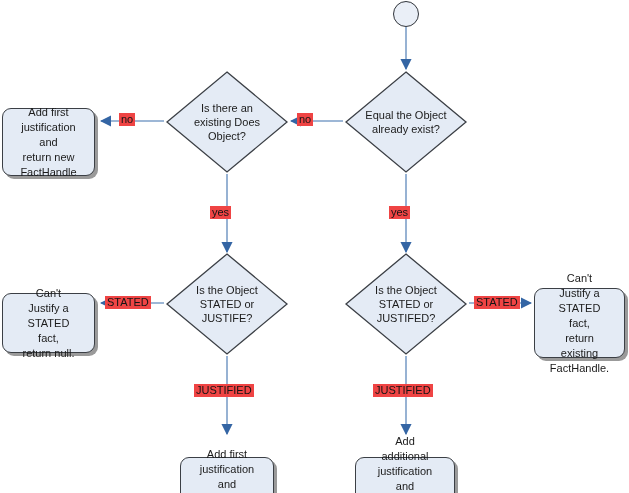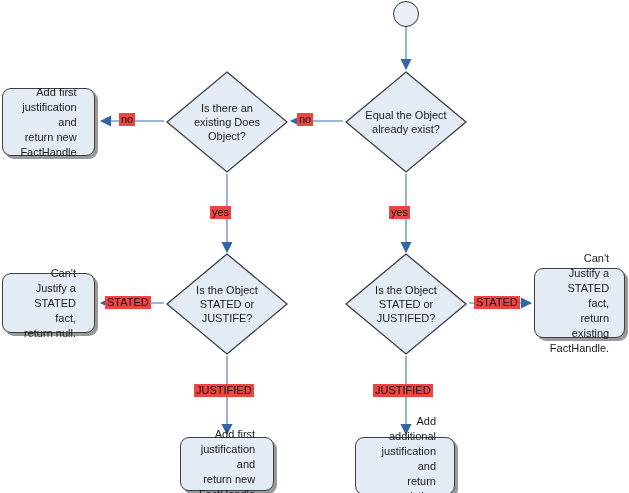--- a/index.html
+++ b/index.html
@@ -71,27 +71,28 @@
   }
 
   .box {
     background: #e4ebf5;
     border: 1.2px solid #3b3f45;
     border-radius: 9px;
     box-shadow: 3px 3px 0 0 #9a9a9a;
     display: flex;
     align-items: center;
     justify-content: center;
-    text-align: right;
+    text-align: center;
     font-size: 11px;
     line-height: 15px;
     color: #1b1b1b;
     white-space: pre-line;
     padding: 2px 18px;
     box-sizing: border-box;
+    margin-top: 20px;
   }
 
   
   .edge-label {
     position: absolute;
     font-size: 11px;
     color: #141414;
     background: #ef4444;
     padding: 0 2px;
     white-space: nowrap;

